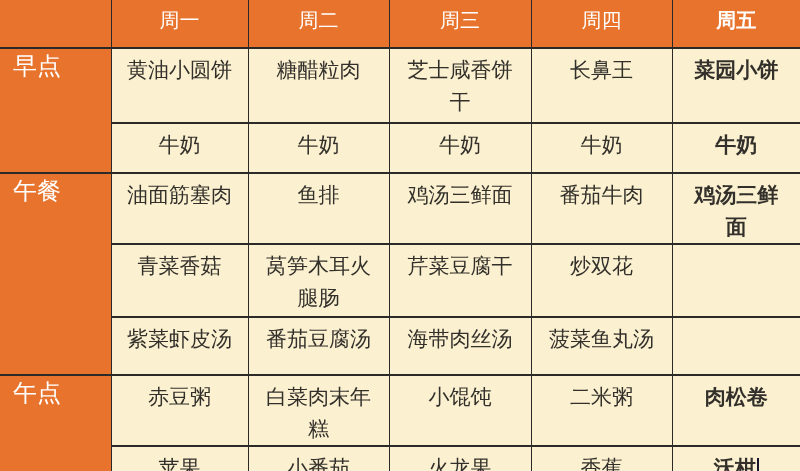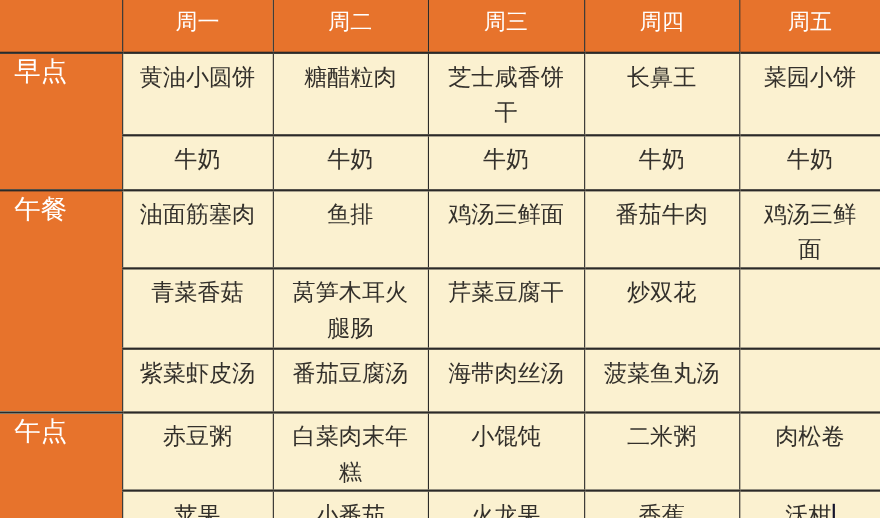--- a/index.html
+++ b/index.html
@@ -11,21 +11,21 @@
   table.menu {
     border-collapse: collapse; table-layout: fixed;
     width: 800px;
   }
   td {
     border: 1px solid var(--border, #2B2A28);
     border-top-width: 2px; border-bottom-width: 2px;
     padding: 16px; overflow: hidden;
   }
   tr:first-child td { border-top: none; }
-  td:last-child { border-right: none; }
+  td:last-child { border-right: none; font-weight: bold; }
   .col-first { border-left: none; }
   tr.sliver td { border-bottom: none; }
 
   .hdr {
     background: var(--orange, #E7732C); color: #FFFFFF;
     font-size: 20px; text-align: center; vertical-align: top;
     padding-top: 9px; line-height: 1.1;
   }
   .lbl {
     background: var(--orange, #E7732C); color: #FFFFFF;

